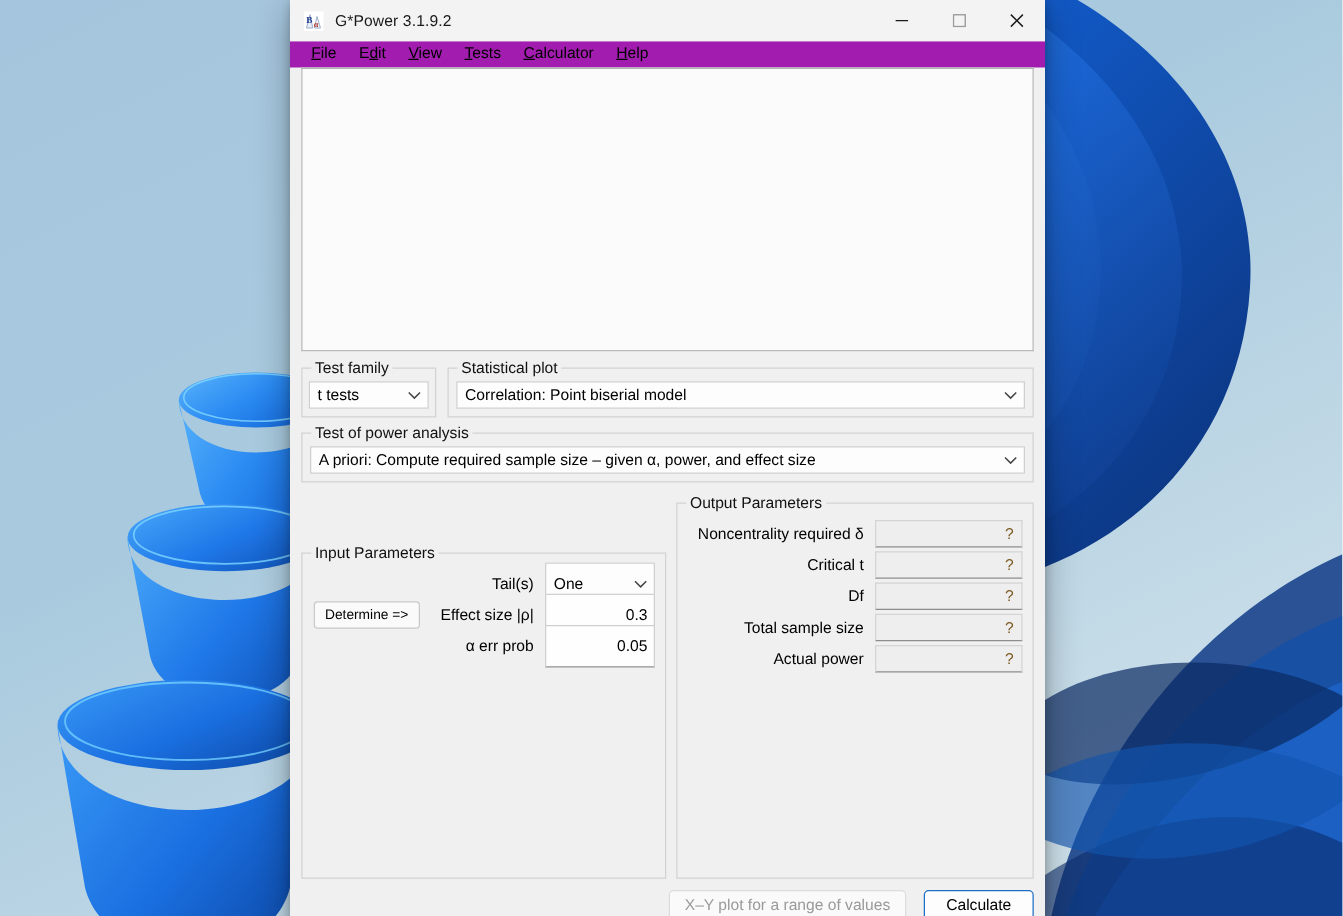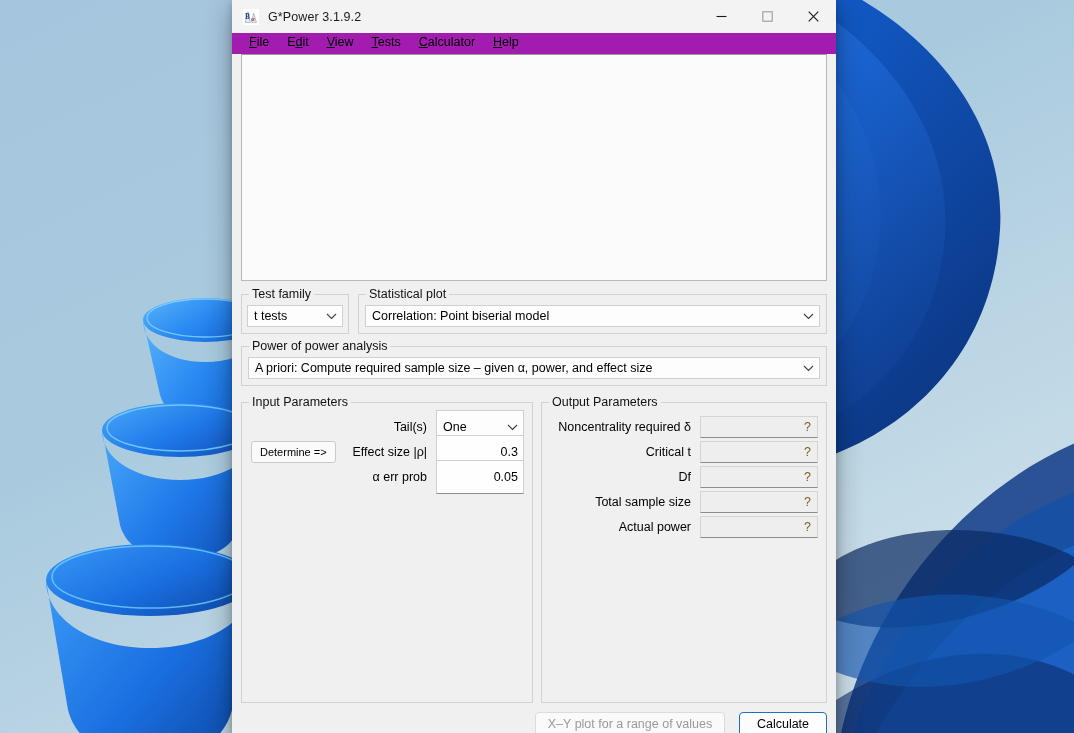--- a/index.html
+++ b/index.html
@@ -155,21 +155,21 @@
   .chev { width: 18px; display: flex; align-items: center; justify-content: center; flex: none; }
 
   
   #params {
     display: flex;
     margin: 16px 9px 0 9px;
     gap: 8px;
     flex: 1;
     min-height: 0;
   }
-  #gb-input  { width: 292px; padding: 12px 8px 22px 8px; position: relative; }
+  #gb-input  { width: 292px; padding: 12px 8px 22px 8px; position: relative; margin-top: 40px; }
   #gb-output { flex: 1; padding: 12px 8px 8px 8px; position: relative; }
 
   .prow {
     display: flex; align-items: center;
     height: 24px;
     margin-bottom: 1px;
   }
   .plabel {
     flex: 1;
     text-align: right;
@@ -405,21 +405,21 @@
           <span class="chev">
             <svg width="11" height="7" viewBox="0 0 11 7">
                 <polyline points="1,1 5.5,5.5 10,1" fill="none" stroke="#444" stroke-width="1.2"></polyline>
               </svg>
           </span>
         </div>
       </div>
     </div>
 
     <div class="groupbox" id="gb-analysis">
-      <span class="gb-title">Power of power analysis</span>
+      <span class="gb-title">Test of power analysis</span>
       <div class="combo">
         <span class="ctext">A priori: Compute required sample size – given α, power, and effect size</span>
         <span class="chev">
           <svg width="11" height="7" viewBox="0 0 11 7">
               <polyline points="1,1 5.5,5.5 10,1" fill="none" stroke="#444" stroke-width="1.2"></polyline>
             </svg>
         </span>
       </div>
     </div>
 

